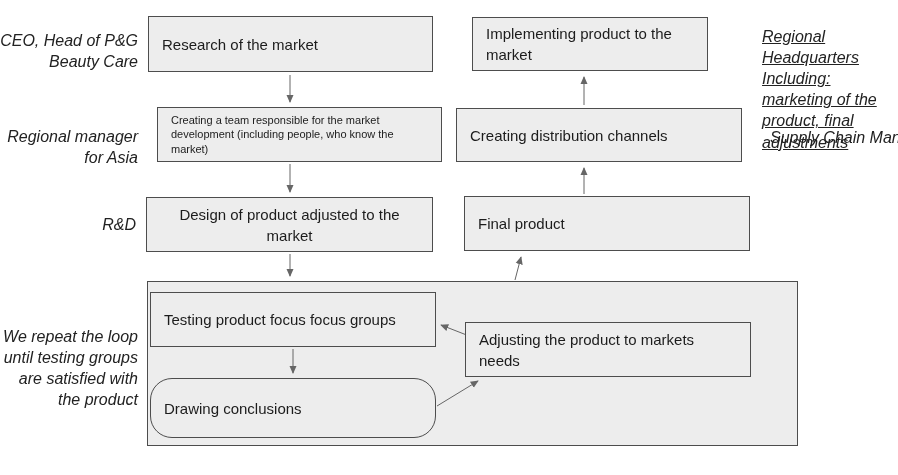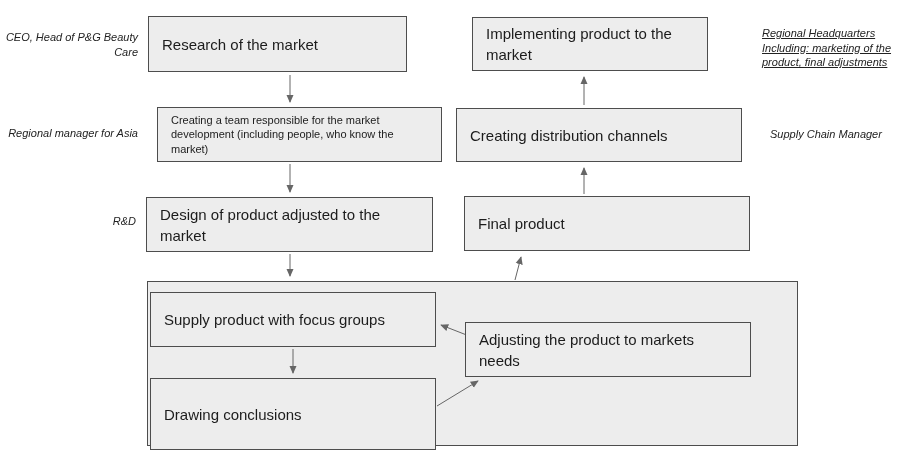--- a/index.html
+++ b/index.html
@@ -29,40 +29,40 @@
     color: #1c1c1c;
   }
   .group-box {
     position: absolute;
     box-sizing: border-box;
     background: #ededed;
     border: 1px solid #4d4d4d;
   }
   .note {
     position: absolute;
-    font-size: 11px;
+    font-size: 16px;
     font-style: italic;
     line-height: 1.32;
     color: #222222;
   }
   .note.right-align { text-align: right; }
   .note.nowrap { white-space: nowrap; }
   svg.arrows {
     position: absolute;
     left: 0; top: 0;
     width: 898px; height: 475px;
     pointer-events: none;
   }
   
-  #box-research      { left: 148px; top: 16px;  width: 259px; height: 56px; }
+  #box-research      { left: 148px; top: 16px;  width: 285px; height: 56px; }
   #box-team          { left: 148px; top: 107px; width: 285px; height: 55px; margin-left: 9px; }
-  #box-design        { left: 146px; top: 197px; width: 287px; height: 55px; }
+  #box-design        { left: 146px; top: 197px; width: 287px; height: 55px; text-align: center; }
   #group-loop        { left: 147px; top: 281px; width: 651px; height: 165px; }
   #box-testing       { left: 150px; top: 292px; width: 286px; height: 55px; }
-  #box-conclusions   { left: 150px; top: 378px; width: 286px; height: 72px; }
+  #box-conclusions   { left: 150px; top: 378px; width: 286px; height: 60px; border-radius: 22px; }
   #box-adjusting     { left: 465px; top: 322px; width: 286px; height: 55px; }
   #box-implementing  { left: 456px; top: 17px;  width: 236px; height: 54px; margin-left: 16px; }
   #box-distribution  { left: 456px; top: 108px; width: 286px; height: 54px; }
   #box-final         { left: 464px; top: 196px; width: 286px; height: 55px; }
   
   #note-ceo          { left: 0px;   top: 30px;  width: 138px; }
   #note-asia         { left: 0px;   top: 126px; width: 138px; }
   #note-rnd          { left: 0px;   top: 214px; width: 136px; }
   #note-loop         { left: 0px;   top: 326px; width: 138px; }
   #note-hq           { left: 762px; top: 26px;  width: 134px; text-decoration: underline; }
@@ -97,21 +97,21 @@
     <span>Research of the market</span>
   </div>
   <div class="box small-text" id="box-team">
     <span>Creating a team responsible for the market development (including people, who know the market)</span>
   </div>
   <div class="box" id="box-design">
     <span>Design of product adjusted to the market</span>
   </div>
 
   <div class="box" id="box-testing">
-    <span>Supply product with focus groups</span>
+    <span>Testing product focus focus groups</span>
   </div>
   <div class="box" id="box-conclusions">
     <span>Drawing conclusions</span>
   </div>
   <div class="box" id="box-adjusting">
     <span>Adjusting the product to markets needs</span>
   </div>
 
   <div class="box" id="box-implementing">
     <span>Implementing product to the market</span>
@@ -119,17 +119,18 @@
   <div class="box" id="box-distribution">
     <span>Creating distribution channels</span>
   </div>
   <div class="box" id="box-final">
     <span>Final product</span>
   </div>
 
   <div class="note right-align" id="note-ceo">CEO, Head of P&amp;G Beauty Care</div>
   <div class="note right-align" id="note-asia">Regional manager for Asia</div>
   <div class="note right-align" id="note-rnd">R&amp;D</div>
+  <div class="note right-align" id="note-loop">We repeat the loop until testing groups are satisfied with the product</div>
 
   <div class="note" id="note-hq">Regional Headquarters Including: marketing of the product, final adjustments</div>
   <div class="note nowrap" id="note-supply">Supply Chain Manager</div>
 
 </div>
 
 </body></html>

